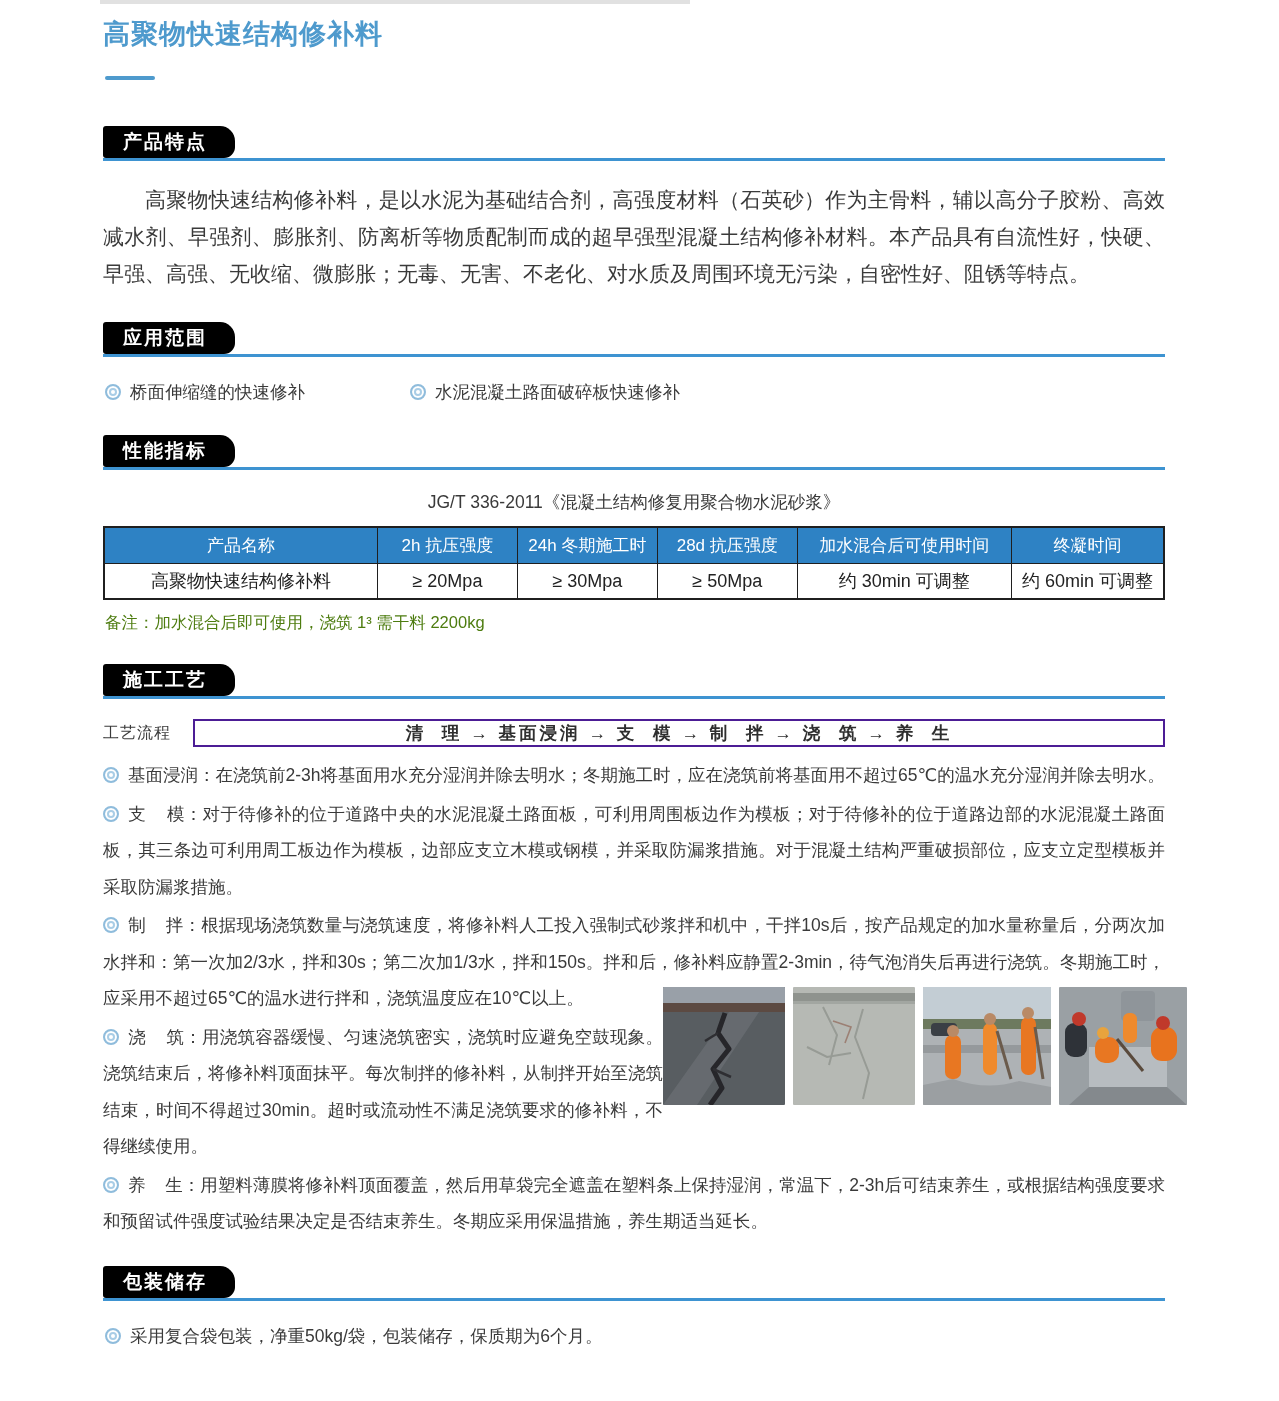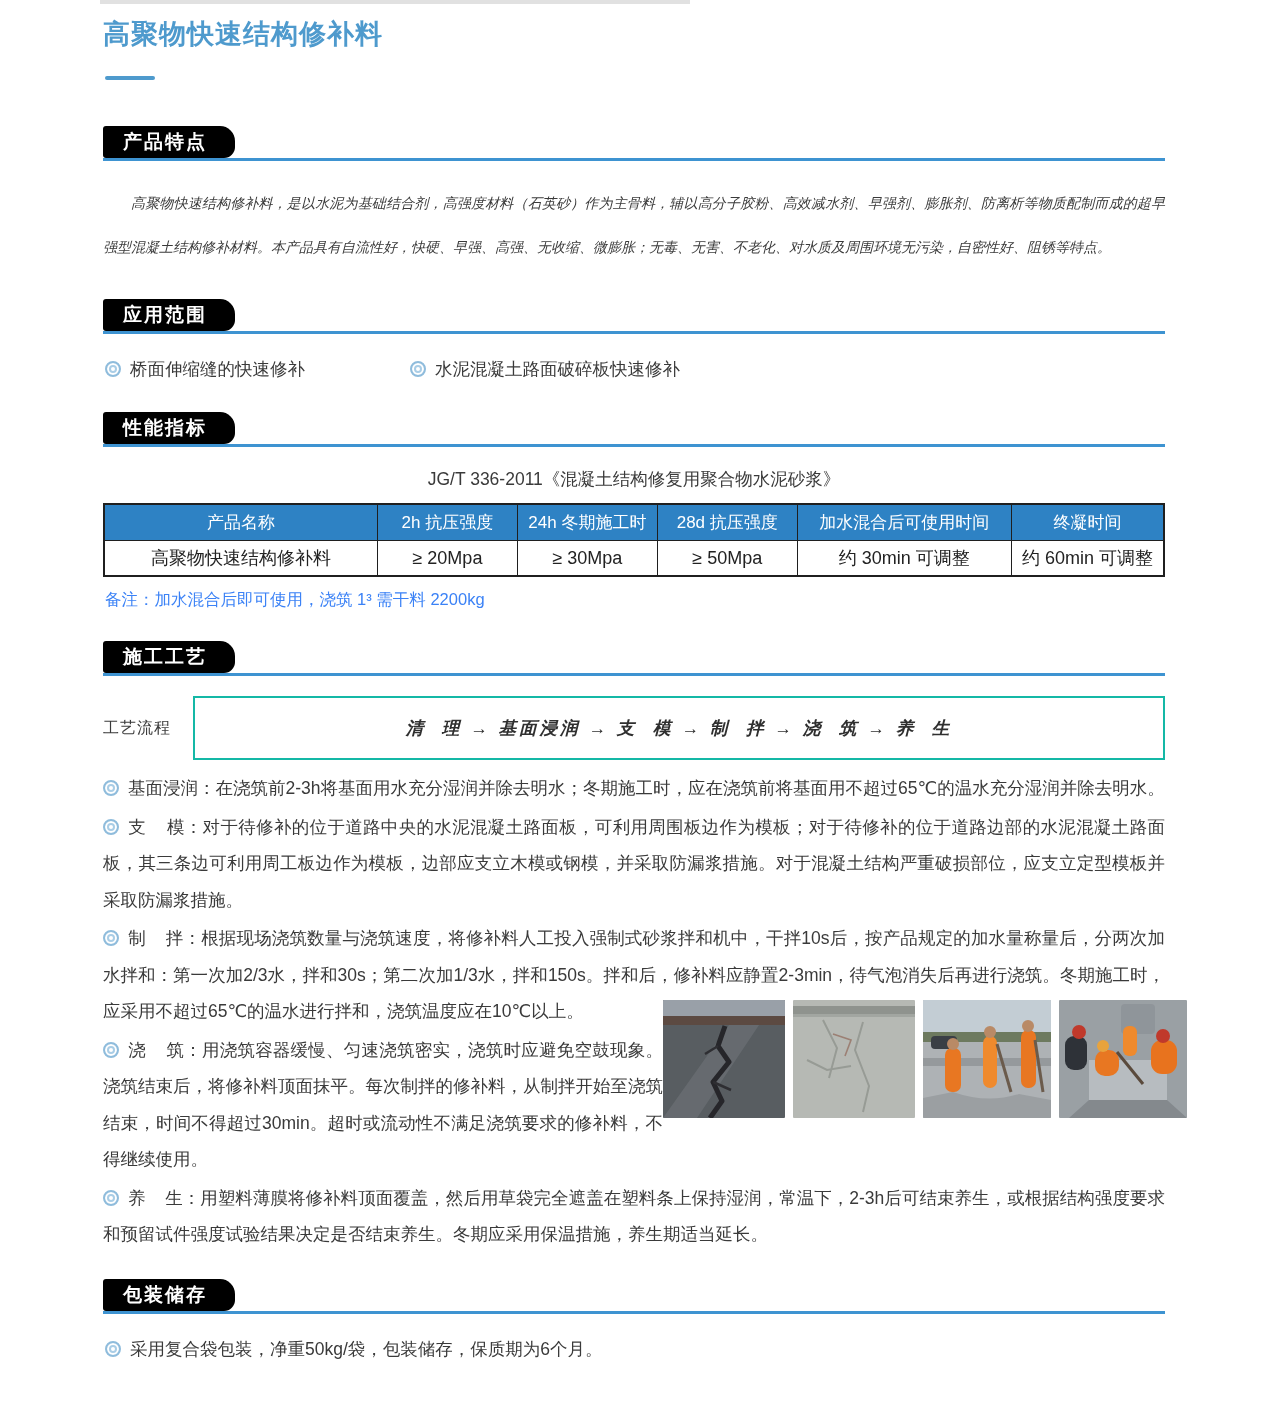--- a/index.html
+++ b/index.html
@@ -6,38 +6,38 @@
   body{font-family:"Liberation Sans","DejaVu Sans",sans-serif;color:#3a3a3a;}
   .page{position:relative;width:1279px;min-height:1401px;background:#fff;overflow:hidden;box-sizing:border-box;padding:12px 114px 20px 103px;}
   .top-smudge{position:absolute;top:0;left:100px;width:590px;height:4px;background:#c8c8c8;opacity:.55;}
 
   h1.title{margin:6px 0 26px 0;font-size:27px;line-height:32px;font-weight:bold;color:#4e9acd;letter-spacing:1px;}
   .title-dash{width:50px;height:4px;background:#4e9acd;border-radius:2px;margin:0 0 46px 2px;}
 
   .sec-head{border-bottom:3px solid #3e93d1;margin-bottom:20px;line-height:0;}
   .tab{display:inline-block;background:#000000;color:#fff;font-size:19px;font-weight:bold;letter-spacing:2px;line-height:22px;padding:5px 28px 5px 20px;border-radius:3px 15px 11px 3px;}
 
-  .intro{margin:0 0 30px 0;font-size:14px;line-height:44px;text-align:justify;text-indent:2em;font-style:italic;}
+  .intro{margin:0 0 30px 0;font-size:21px;line-height:37px;text-align:justify;text-indent:2em;}
 
   .bullet{display:inline-block;width:12px;height:12px;border:2.5px solid #8fbcdc;border-radius:50%;
           box-shadow:inset 0 0 0 2px #ffffff, inset 0 0 0 4px #a9cde6;vertical-align:-2px;margin-right:9px;flex:none;}
   .bullet-item{font-size:17.5px;line-height:30px;}
   .app-row{display:flex;margin:0 0 28px 2px;}
   .app-row .bullet-item:first-child{width:305px;}
 
   .standard{margin:4px 0 12px 0;text-align:center;font-size:17.5px;color:#3a3a3a;}
   table.perf{width:100%;border-collapse:collapse;border:2px solid #1f1f1f;table-layout:fixed;}
   table.perf th{background:#2e82c4;color:#fff;font-weight:normal;font-size:17px;padding:6px 0;border:1px solid #1f1f1f;}
   table.perf td{font-size:18px;color:#222;text-align:center;padding:5px 2px;border:1px solid #1f1f1f;}
   col.c1{width:25.8%}col.c2{width:13.2%}col.c3{width:13.2%}col.c4{width:13.2%}col.c5{width:20.2%}col.c6{width:14.4%}
-  .note{margin:12px 0 30px 2px;font-size:16.5px;color:#3b82f6;}
+  .note{margin:12px 0 30px 2px;font-size:16.5px;color:#4d7c0f;}
 
   .flow-row{display:flex;align-items:center;margin:2px 0 10px 0;}
   .flow-label{font-size:16px;color:#3a3a3a;letter-spacing:1px;flex:none;margin-right:22px;}
-  .flow-box{flex:1;border:2px solid #14b8a6;padding:18px 8px;text-align:center;font-style:italic;}
+  .flow-box{flex:1;border:2px solid #4c1d95;padding:0 8px;text-align:center;}
   .flow-text{font-size:17.5px;font-weight:bold;color:#2f2f2f;letter-spacing:3px;white-space:pre-wrap;}
 
   .step{margin:0 0 2px 0;font-size:17.5px;line-height:36.5px;text-align:justify;white-space:pre-wrap;}
   .pour-row{display:flex;align-items:flex-start;}
   .pour-row .step{width:560px;flex:none;}
   .photos{display:flex;gap:8px;margin-left:auto;margin-top:-32px;}
   .photos svg{display:block;border-radius:1px;}
 
   .stack .bullet-item{display:block;margin:0 0 10px 2px;line-height:31px;}
   .sec{margin-bottom:26px;}

